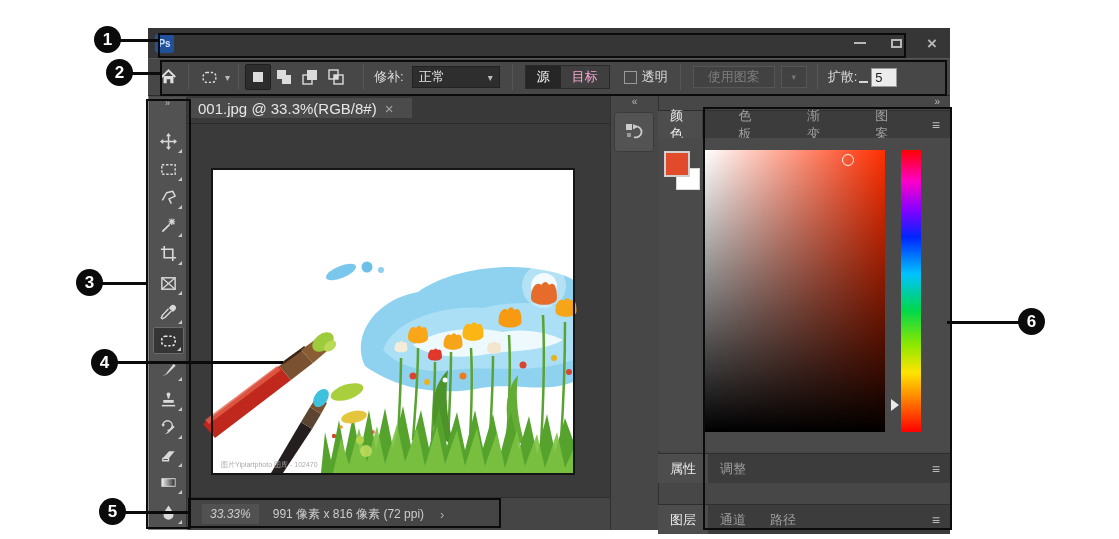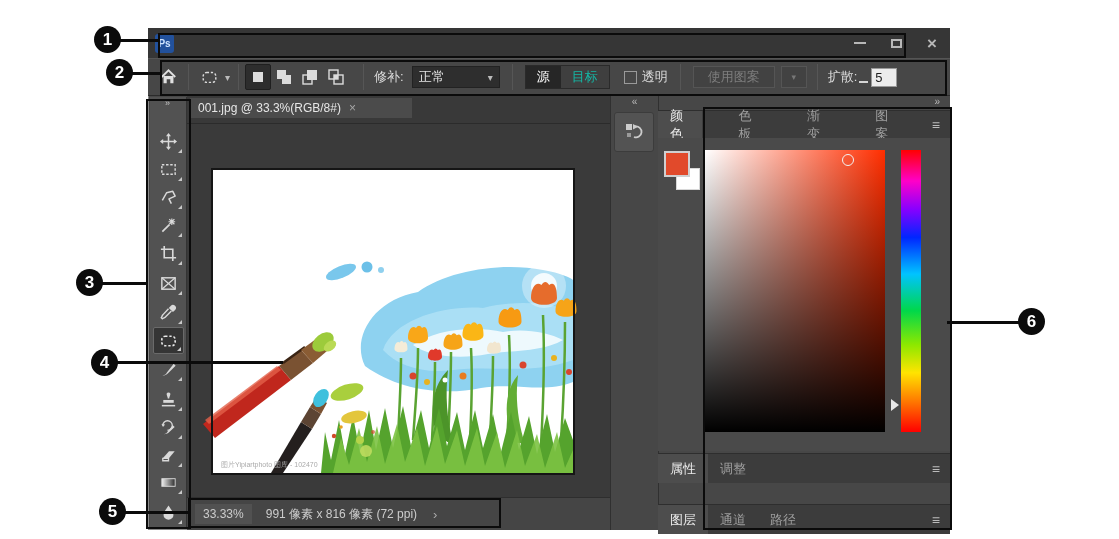--- a/index.html
+++ b/index.html
@@ -26,48 +26,48 @@
   .sep{width:1px;height:26px;background:#3a3a3a;border-right:1px solid #565656;margin:0 6px;}
   .opt-icon{display:flex;align-items:center;justify-content:center;width:28px;height:28px;}
   .mode-btn{width:26px;height:26px;display:flex;align-items:center;justify-content:center;border-radius:2px;}
   .mode-btn.pressed{background:#2d2d2d;border:1px solid #1f1f1f;}
   .dropdown{background:#2e2e2e;border:1px solid #222;height:22px;display:flex;align-items:center;
             padding:0 6px;min-width:88px;justify-content:space-between;color:#e2e2e2;}
   .chev{font-size:10px;color:#bbb;}
   .toggle-group{display:flex;border:1px solid #2a2a2a;}
   .toggle-btn{padding:1px 11px;height:22px;display:flex;align-items:center;font-size:13px;}
   .toggle-btn.on{background:#262626;color:#fff;}
-  .toggle-btn.off{background:#3f3f3f;color:#14b8a6;}
+  .toggle-btn.off{background:#3f3f3f;color:#f9a8d4;}
   .checkbox{width:13px;height:13px;border:1px solid #9a9a9a;background:transparent;margin-right:5px;}
   .disabled-btn{color:#7d7d7d;background:#424242;border:1px solid #555;padding:2px 14px;height:22px;
                 display:flex;align-items:center;}
   .disabled-dd{width:26px;height:22px;background:#424242;border:1px solid #555;display:flex;align-items:center;
                justify-content:center;color:#777;font-size:9px;margin-left:6px;}
   .num-input{background:#ececec;color:#1c1c1c;height:19px;min-width:26px;padding:0 4px 0 3px;font-size:13px;
              display:flex;align-items:center;border:1px solid #999;}
   .scrub{width:9px;height:11px;border-bottom:2px solid #d5d5d5;margin:0 3px 0 2px;}
 
   
   #toolbar{left:150px;top:97px;width:37px;height:432px;background:#525252;border-right:1px solid #333;}
   .tb-top{height:14px;color:#c5c5c5;font-size:9px;text-align:center;line-height:13px;letter-spacing:1px;}
   .tool{position:absolute;left:3px;width:31px;height:27px;display:flex;align-items:center;justify-content:center;}
   .tool.selected{background:#353535;border:1px solid #6a6a6a;border-radius:2px;}
   .tool svg{display:block;}
   .flyout::after{content:"";position:absolute;right:2px;bottom:2px;border-left:4px solid transparent;
                  border-bottom:4px solid #c9c9c9;width:0;height:0;}
 
   
   #tabbar{left:187px;top:96px;width:423px;height:28px;background:#393939;border-bottom:1px solid #2b2b2b;}
-  #doc-tab{left:190px;top:98px;width:222px;height:20px;background:#4b4b4b;color:#e6e6e6;font-size:12px;
+  #doc-tab{left:190px;top:98px;width:222px;height:20px;background:#4b4b4b;color:#e6e6e6;font-size:15px;
            display:flex;align-items:center;padding:1px 8px;gap:8px;}
   #pasteboard{left:187px;top:124px;width:423px;height:373px;background:#3a3a3a;}
   #canvas-image{left:213px;top:170px;width:360px;height:303px;background:#fff;outline:2px solid #151515;}
   #statusbar{left:187px;top:497px;width:423px;height:33px;background:#454545;border-top:1px solid #2e2e2e;
              display:flex;align-items:center;color:#cccccc;font-size:12px;}
-  .zoom-box{background:#515151;padding:3px 8px;margin-left:8px;}
+  .zoom-box{background:#515151;padding:3px 8px;margin-left:15px;font-style:italic;}
   .dim-text{margin-left:14px;}
   .status-chev{margin-left:16px;color:#aaa;font-size:13px;}
 
   
   #collapsed-col{left:610px;top:96px;width:48px;height:434px;background:#474747;border-left:1px solid #303030;}
   .collapse-strip{height:13px;color:#bbb;font-size:10px;text-align:center;line-height:12px;}
   #history-btn{position:absolute;left:614px;top:112px;width:40px;height:40px;background:#535353;
                border:1px solid #3c3c3c;border-radius:3px;display:flex;align-items:center;justify-content:center;}
 
   

